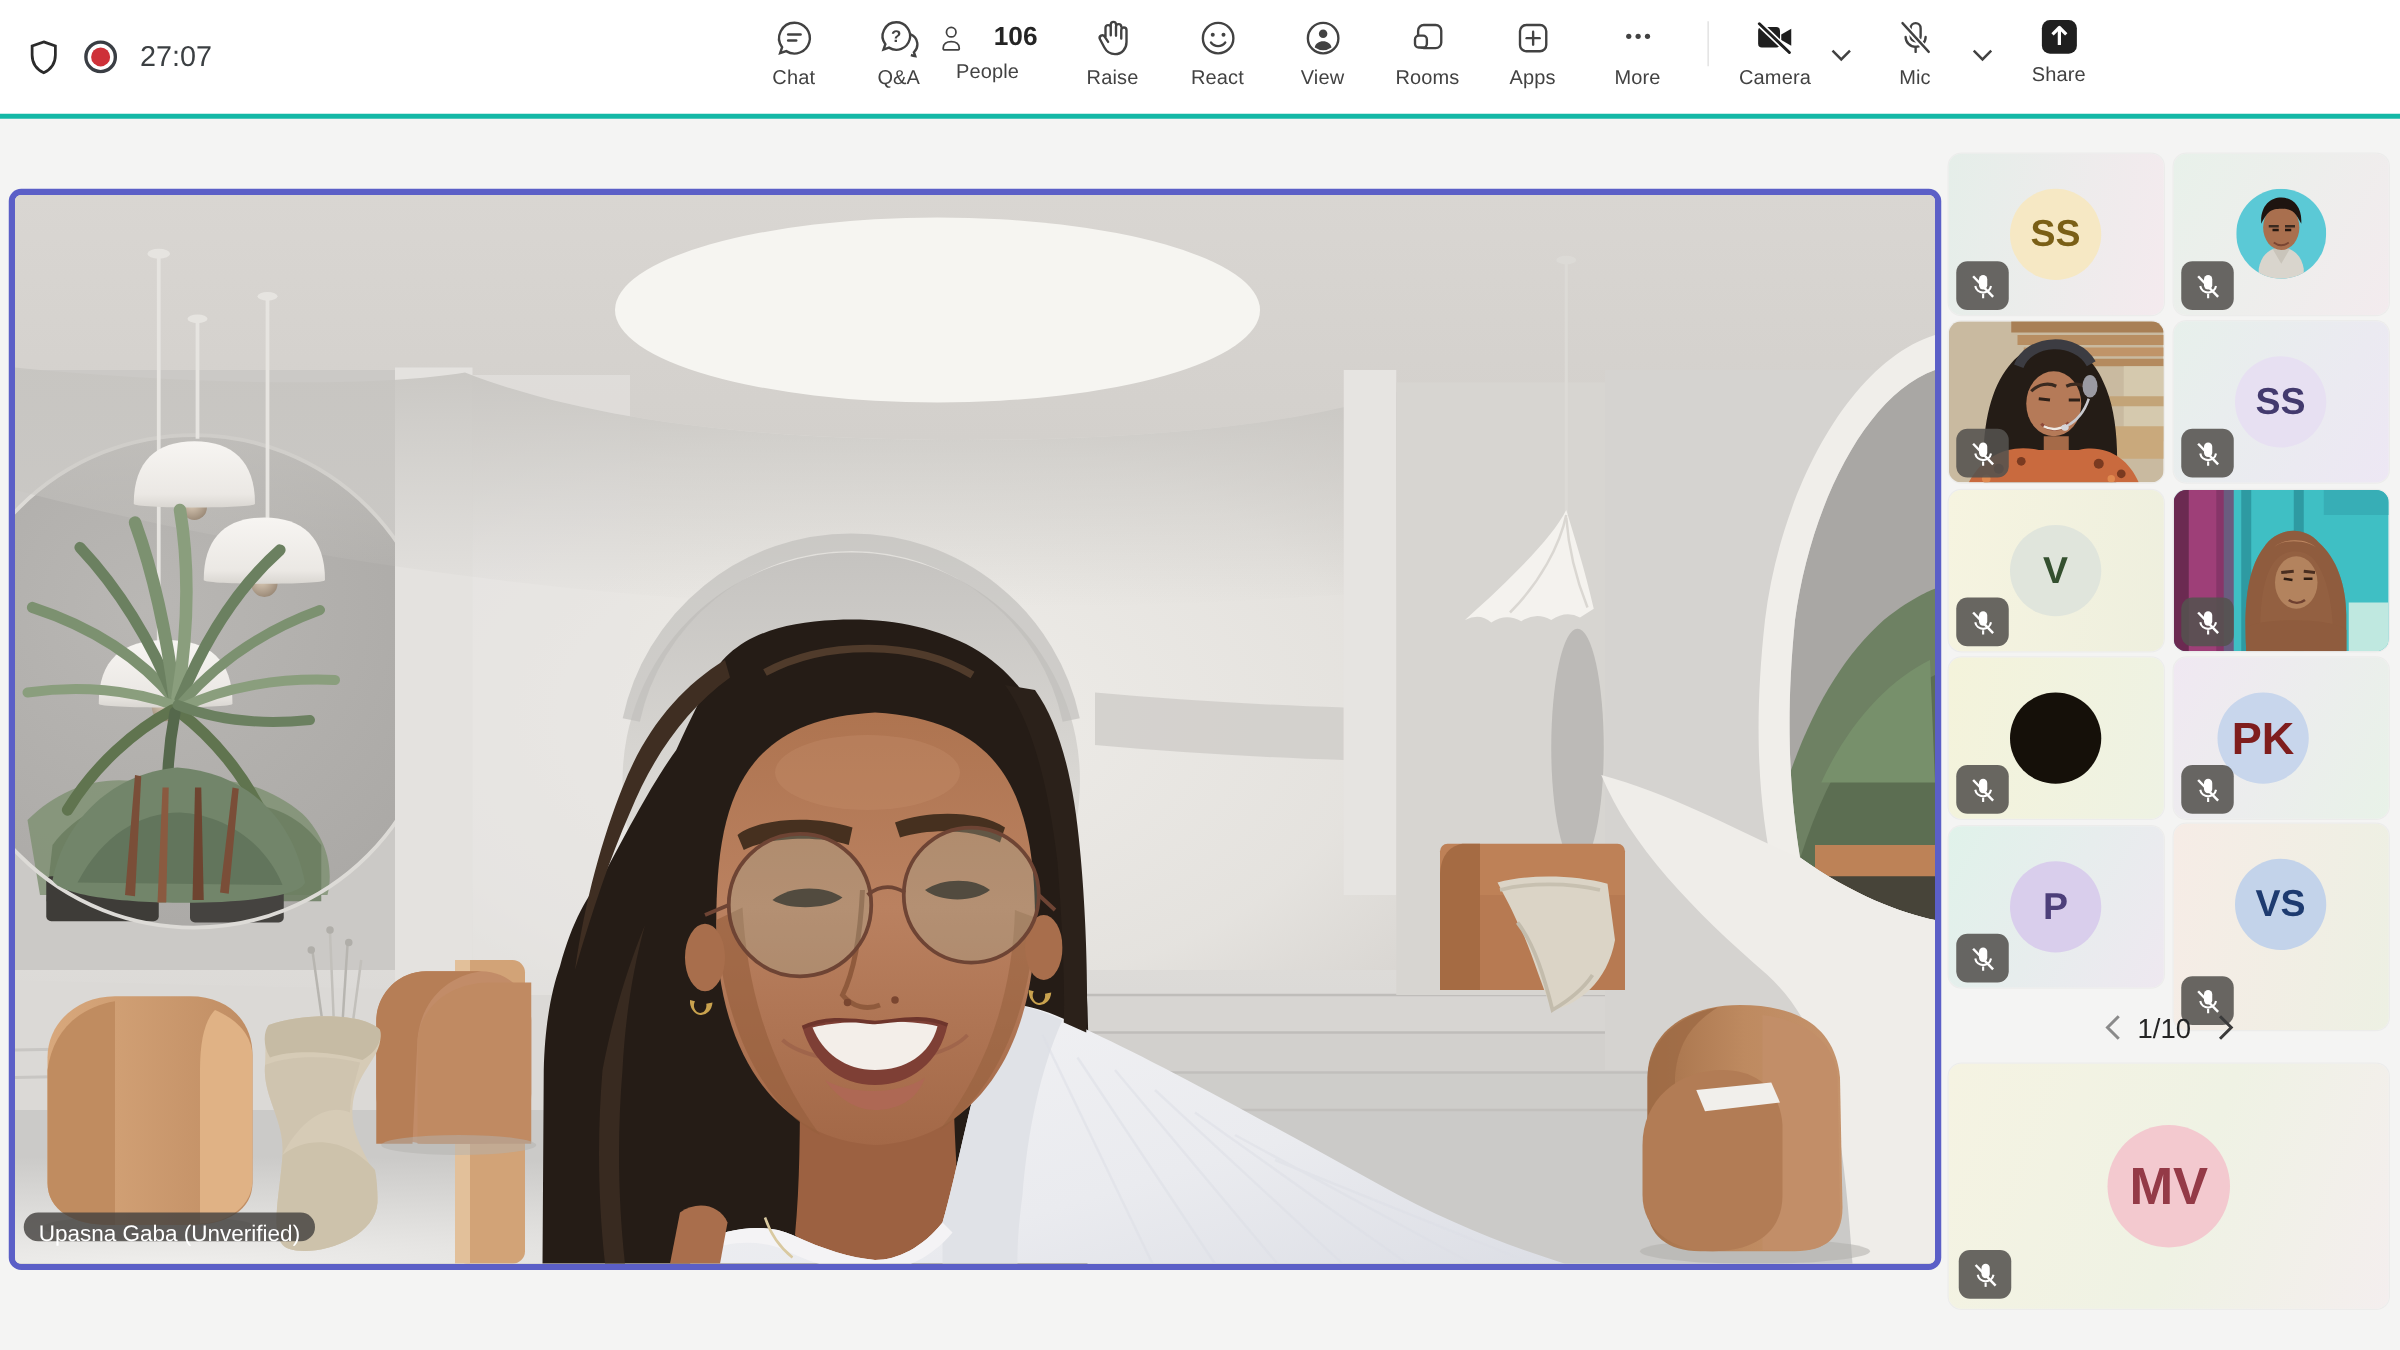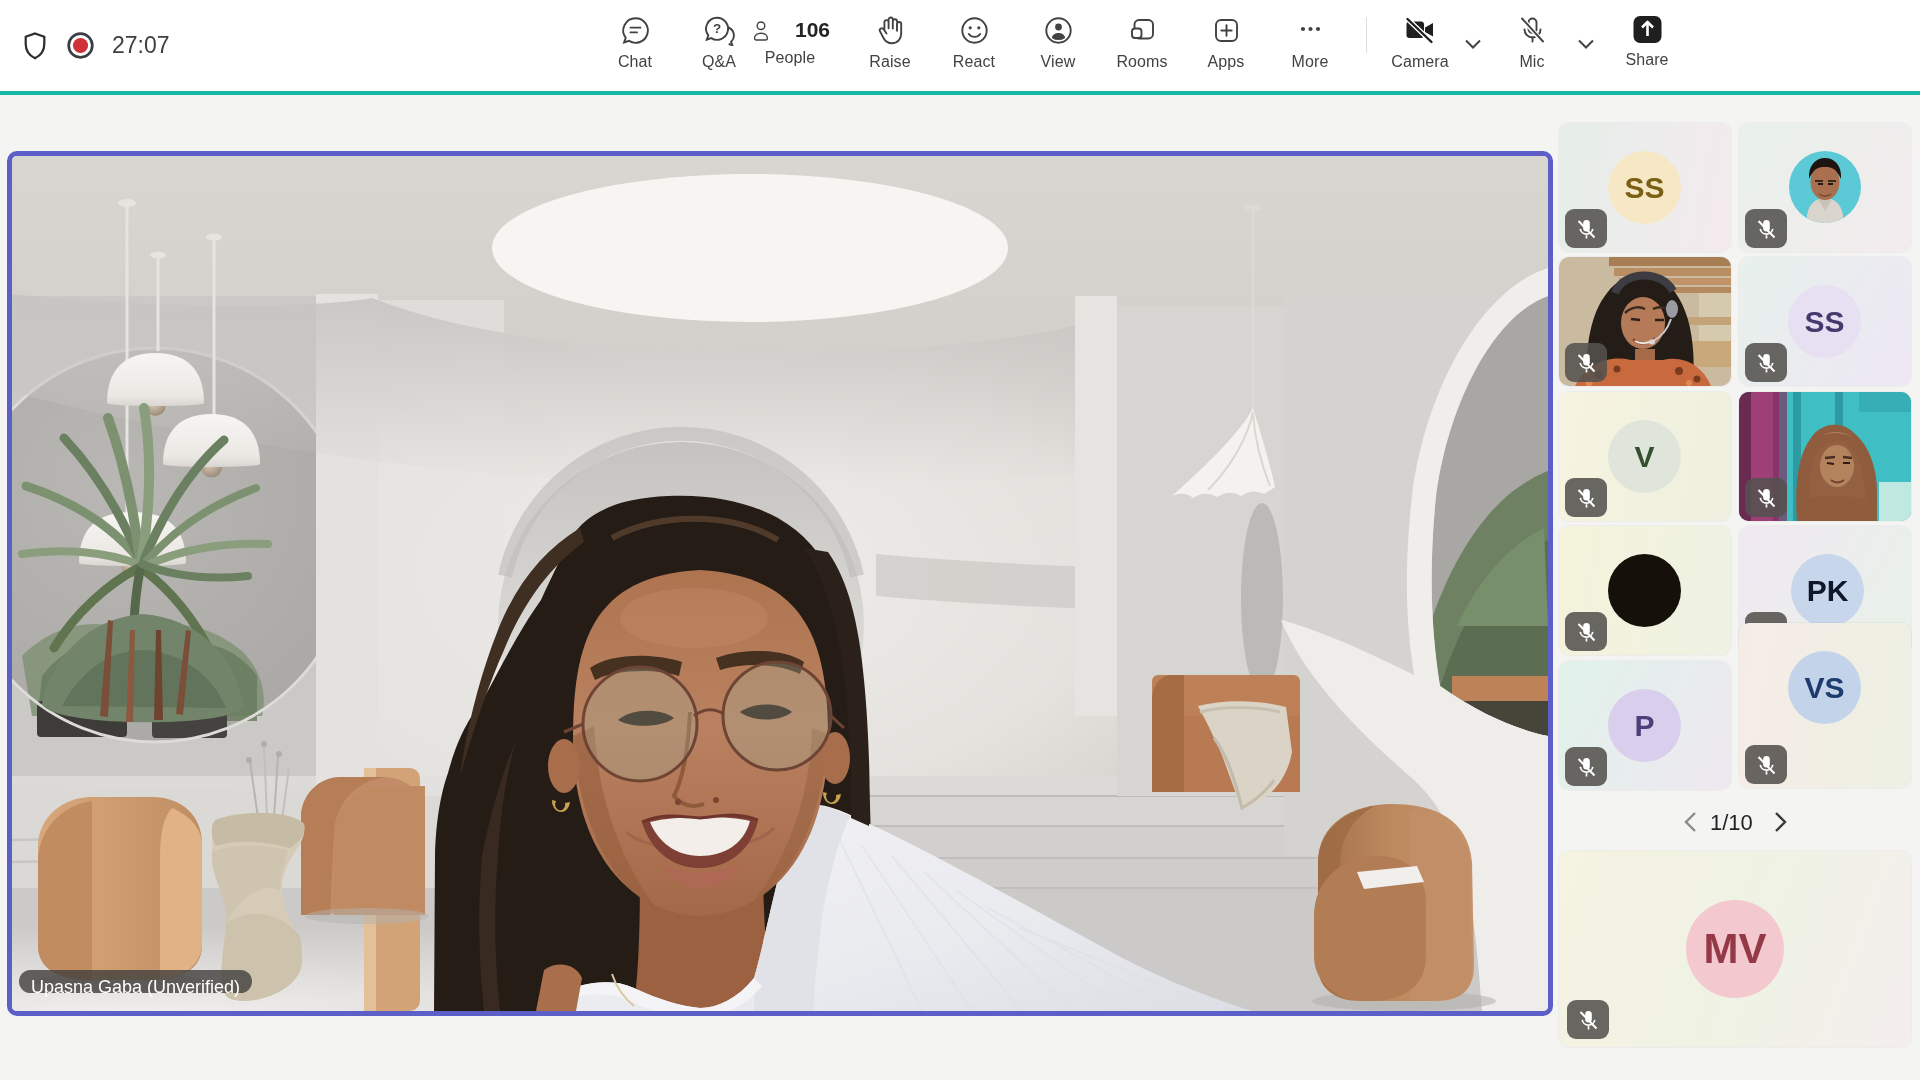--- a/index.html
+++ b/index.html
@@ -556,42 +556,42 @@
   <div class="badge">
       <svg width="24" height="24" viewBox="0 0 24 24">
         <rect x="9.2" y="3" width="6.6" height="11.5" rx="3.3" fill="#fff"></rect>
         <path d="M6.2,11.8 a6.4,6.4 0 0 0 12.6,0" stroke="#fff" stroke-width="1.7" fill="none"></path>
         <line x1="12.5" y1="18.2" x2="12.5" y2="21.5" stroke="#fff" stroke-width="1.7"></line>
         <line x1="4.5" y1="4" x2="20.5" y2="20.5" stroke="#fff" stroke-width="2"></line>
       </svg>
     </div>
 </div>
 <div class="tile" style="left:1739px;top:526px;width:172px;height:129px;background:linear-gradient(120deg,#F0E8F2,#E8F2E8)">
-  <div class="avatar" style="left:52px;top:28px;width:73px;height:73px;background:#C8D6EC;color:#0f172a;font-size:30px">PK</div>
+  <div class="avatar" style="left:35px;top:28px;width:73px;height:73px;background:#C8D6EC;color:#7f1d1d;font-size:36px">PK</div>
   <div class="badge">
       <svg width="24" height="24" viewBox="0 0 24 24">
         <rect x="9.2" y="3" width="6.6" height="11.5" rx="3.3" fill="#fff"></rect>
         <path d="M6.2,11.8 a6.4,6.4 0 0 0 12.6,0" stroke="#fff" stroke-width="1.7" fill="none"></path>
         <line x1="12.5" y1="18.2" x2="12.5" y2="21.5" stroke="#fff" stroke-width="1.7"></line>
         <line x1="4.5" y1="4" x2="20.5" y2="20.5" stroke="#fff" stroke-width="2"></line>
       </svg>
     </div>
 </div>
 <div class="tile" style="left:1559px;top:661px;width:172px;height:129px;background:linear-gradient(120deg,#E0F2EA,#EEE8F0)">
   <div class="avatar" style="left:49px;top:28px;width:73px;height:73px;background:#D9CEEC;color:#4D3F7A;font-size:30px">P</div>
   <div class="badge">
       <svg width="24" height="24" viewBox="0 0 24 24">
         <rect x="9.2" y="3" width="6.6" height="11.5" rx="3.3" fill="#fff"></rect>
         <path d="M6.2,11.8 a6.4,6.4 0 0 0 12.6,0" stroke="#fff" stroke-width="1.7" fill="none"></path>
         <line x1="12.5" y1="18.2" x2="12.5" y2="21.5" stroke="#fff" stroke-width="1.7"></line>
         <line x1="4.5" y1="4" x2="20.5" y2="20.5" stroke="#fff" stroke-width="2"></line>
       </svg>
     </div>
 </div>
-<div class="tile" style="left:1739px;top:623px;width:172px;height:165px;background:linear-gradient(100deg,#F6ECE6,#EDF0E3)">
+<div class="tile" style="left:1739px;top:659px;width:172px;height:165px;background:linear-gradient(100deg,#F6ECE6,#EDF0E3)">
   <div class="avatar" style="left:49px;top:28px;width:73px;height:73px;background:#C3D3EA;color:#1E3B70;font-size:30px">VS</div>
   <div class="badge">
       <svg width="24" height="24" viewBox="0 0 24 24">
         <rect x="9.2" y="3" width="6.6" height="11.5" rx="3.3" fill="#fff"></rect>
         <path d="M6.2,11.8 a6.4,6.4 0 0 0 12.6,0" stroke="#fff" stroke-width="1.7" fill="none"></path>
         <line x1="12.5" y1="18.2" x2="12.5" y2="21.5" stroke="#fff" stroke-width="1.7"></line>
         <line x1="4.5" y1="4" x2="20.5" y2="20.5" stroke="#fff" stroke-width="2"></line>
       </svg>
     </div>
 </div>

